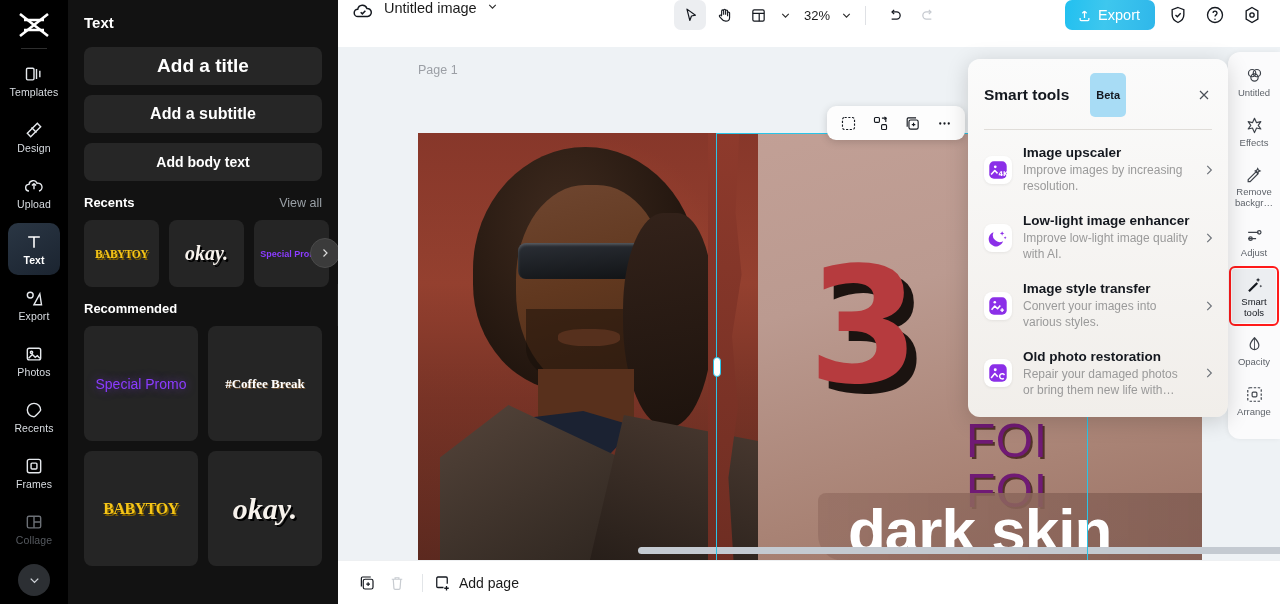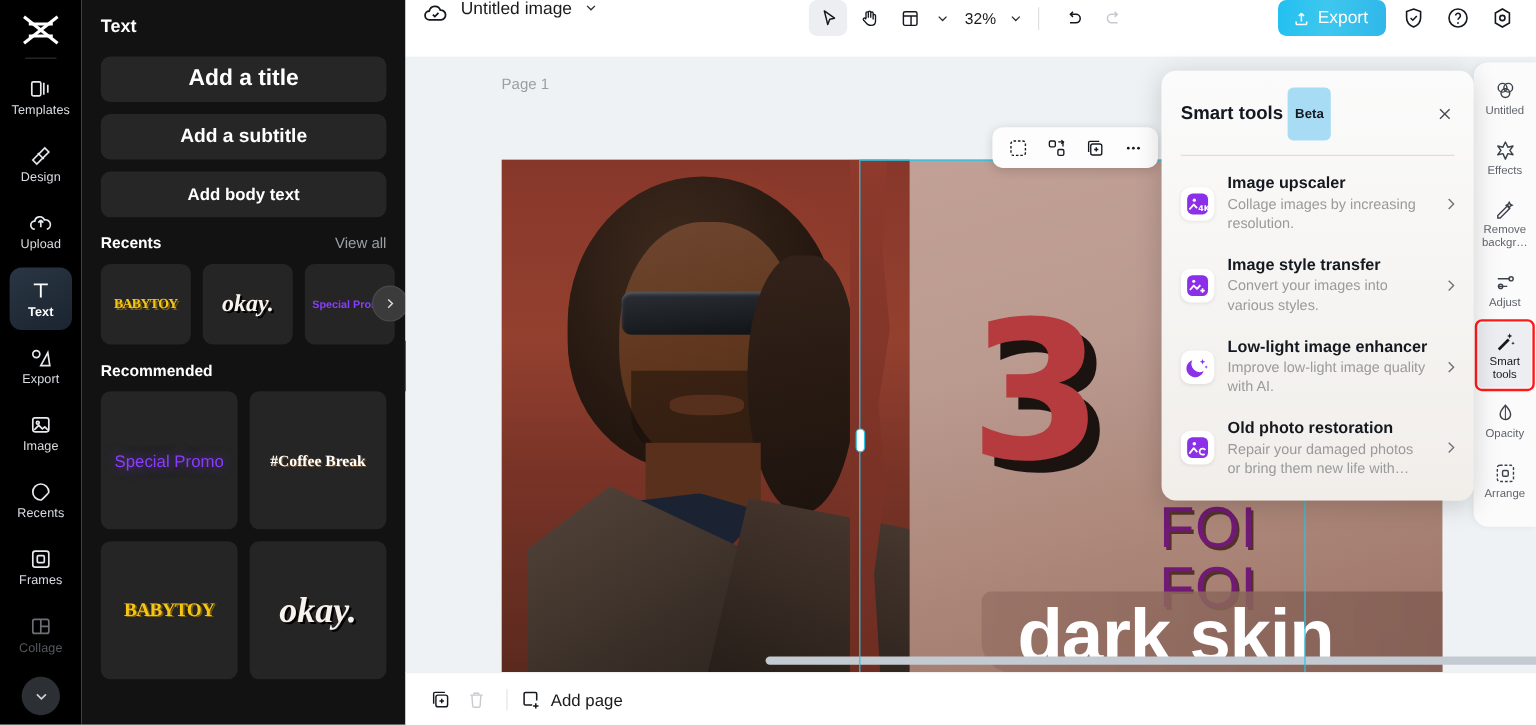--- a/index.html
+++ b/index.html
@@ -228,21 +228,21 @@
 
   
   .popover {
     position: absolute; right: 52px; top: 59px; width: 260px;
     background: linear-gradient(180deg,#fbfbfb,#f1eeea); border-radius: 12px;
     box-shadow: 0 4px 22px rgba(0,0,0,.17); padding: 14px 0 10px; z-index: 40;
   }
   .pop-head { display:flex; align-items:center; padding: 0 16px 12px; }
   .pop-title { font-size: 15.5px; font-weight: 700; color: #14181f; }
   .beta {
-    margin-left: 4px; background: #a8dcf5; color: #14181f; font-size: 11px;
+    margin-left: 21px; background: #a8dcf5; color: #14181f; font-size: 11px;
     font-weight: 600; padding: 16px 6px; border-radius: 5px;
   }
   .pop-close { margin-left: auto; cursor:pointer; color:#4a4f57; display:flex; }
   .pop-sep { height:1px; background:#e0ddd9; margin: 0 16px 6px; }
   .pop-item { display:flex; align-items:center; padding: 9px 12px 9px 16px; cursor:pointer; gap: 11px; }
   .pop-ic {
     width: 28px; height: 28px; border-radius: 8px; background:#fff; flex:0 0 28px;
     display:flex; align-items:center; justify-content:center;
     box-shadow: 0 1px 3px rgba(0,0,0,.07);
   }
@@ -323,21 +323,21 @@
           <path d="M12 20 L19 7 L21 20z"></path>
         </svg>
       <span class="rail-label">Export</span>
     </div>
     <div class="rail-item">
       <svg width="20" height="20" viewBox="0 0 24 24" fill="none" stroke="#e6e9ed" stroke-width="1.7">
           <rect x="4" y="5" width="16" height="14" rx="2.2"></rect>
           <circle cx="9" cy="10" r="1.4"></circle>
           <path d="M5.5 17l4.5-4.5 3.5 3.5 2.5-2 3 3"></path>
         </svg>
-      <span class="rail-label">Image</span>
+      <span class="rail-label">Photos</span>
     </div>
     <div class="rail-item">
       <svg width="20" height="20" viewBox="0 0 24 24" fill="none" stroke="#e6e9ed" stroke-width="1.7">
           <path d="M20 12a8 8 0 10-8 8c1 0 8-7 8-8z"></path>
         </svg>
       <span class="rail-label">Recents</span>
     </div>
     <div class="rail-item">
       <svg width="20" height="20" viewBox="0 0 24 24" fill="none" stroke="#e6e9ed" stroke-width="1.7">
           <rect x="4" y="4" width="16" height="16" rx="2.4"></rect>
@@ -613,21 +613,40 @@
         <span class="pop-ic">
           <svg width="22" height="22" viewBox="0 0 24 24">
               <rect x="2.5" y="2.5" width="19" height="19" rx="5" fill="#8b2fe8"></rect>
               <circle cx="9" cy="8.5" r="1.5" fill="#fff"></circle>
               <path d="M4.5 17l4-4.5 3 3.2" stroke="#fff" stroke-width="1.7" fill="none" stroke-linejoin="round"></path>
               <text x="12.5" y="18.6" font-family="DejaVu Sans" font-size="7.2" font-weight="bold" fill="#fff">4K</text>
             </svg>
         </span>
         <span class="pop-body">
           <span class="pop-name" style="display:block">Image upscaler</span>
-          <span class="pop-desc" style="display:block">Collage images by increasing resolution.</span>
+          <span class="pop-desc" style="display:block">Improve images by increasing resolution.</span>
+        </span>
+        <span class="pop-chev">
+          <svg width="14" height="14" viewBox="0 0 24 24" fill="none" stroke="#6d7279" stroke-width="2">
+              <path d="M9 5l7 7-7 7"></path>
+            </svg>
+        </span>
+      </div>
+
+      <div class="pop-item">
+        <span class="pop-ic">
+          <svg width="22" height="22" viewBox="0 0 24 24">
+              <path d="M17.5 15.5A7.5 7.5 0 017.2 5.6a8 8 0 1010.3 9.9z" fill="#8b2fe8"></path>
+              <path d="M16.5 4.5l.7 1.8 1.8.7-1.8.7-.7 1.8-.7-1.8-1.8-.7 1.8-.7z" fill="#8b2fe8"></path>
+              <path d="M19.8 10.2l.45 1.1 1.1.45-1.1.45-.45 1.1-.45-1.1-1.1-.45 1.1-.45z" fill="#8b2fe8"></path>
+            </svg>
+        </span>
+        <span class="pop-body">
+          <span class="pop-name" style="display:block">Low-light image enhancer</span>
+          <span class="pop-desc" style="display:block">Improve low-light image quality with AI.</span>
         </span>
         <span class="pop-chev">
           <svg width="14" height="14" viewBox="0 0 24 24" fill="none" stroke="#6d7279" stroke-width="2">
               <path d="M9 5l7 7-7 7"></path>
             </svg>
         </span>
       </div>
 
       <div class="pop-item">
         <span class="pop-ic">
@@ -645,39 +664,20 @@
         <span class="pop-chev">
           <svg width="14" height="14" viewBox="0 0 24 24" fill="none" stroke="#6d7279" stroke-width="2">
               <path d="M9 5l7 7-7 7"></path>
             </svg>
         </span>
       </div>
 
       <div class="pop-item">
         <span class="pop-ic">
           <svg width="22" height="22" viewBox="0 0 24 24">
-              <path d="M17.5 15.5A7.5 7.5 0 017.2 5.6a8 8 0 1010.3 9.9z" fill="#8b2fe8"></path>
-              <path d="M16.5 4.5l.7 1.8 1.8.7-1.8.7-.7 1.8-.7-1.8-1.8-.7 1.8-.7z" fill="#8b2fe8"></path>
-              <path d="M19.8 10.2l.45 1.1 1.1.45-1.1.45-.45 1.1-.45-1.1-1.1-.45 1.1-.45z" fill="#8b2fe8"></path>
-            </svg>
-        </span>
-        <span class="pop-body">
-          <span class="pop-name" style="display:block">Low-light image enhancer</span>
-          <span class="pop-desc" style="display:block">Improve low-light image quality with AI.</span>
-        </span>
-        <span class="pop-chev">
-          <svg width="14" height="14" viewBox="0 0 24 24" fill="none" stroke="#6d7279" stroke-width="2">
-              <path d="M9 5l7 7-7 7"></path>
-            </svg>
-        </span>
-      </div>
-
-      <div class="pop-item">
-        <span class="pop-ic">
-          <svg width="22" height="22" viewBox="0 0 24 24">
               <rect x="2.5" y="2.5" width="19" height="19" rx="5" fill="#8b2fe8"></rect>
               <circle cx="9" cy="8.5" r="1.6" fill="#fff"></circle>
               <path d="M4.5 17.5l4-5 3.2 3.6" stroke="#fff" stroke-width="1.7" fill="none" stroke-linejoin="round"></path>
               <path d="M19 14.2a2.8 2.8 0 10-.6 3.6" stroke="#fff" stroke-width="1.6" fill="none"></path>
             </svg>
         </span>
         <span class="pop-body">
           <span class="pop-name" style="display:block">Old photo restoration</span>
           <span class="pop-desc" style="display:block">Repair your damaged photos or bring them new life with…</span>
         </span>

